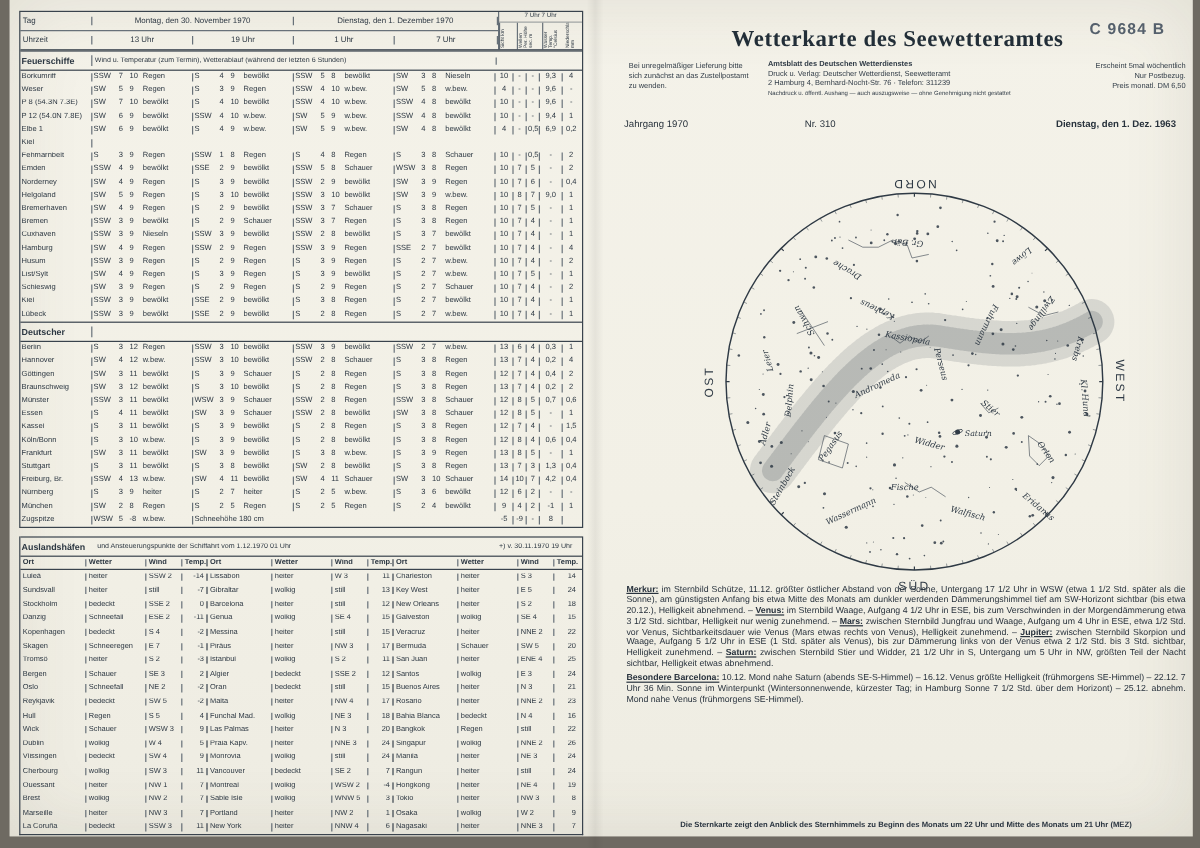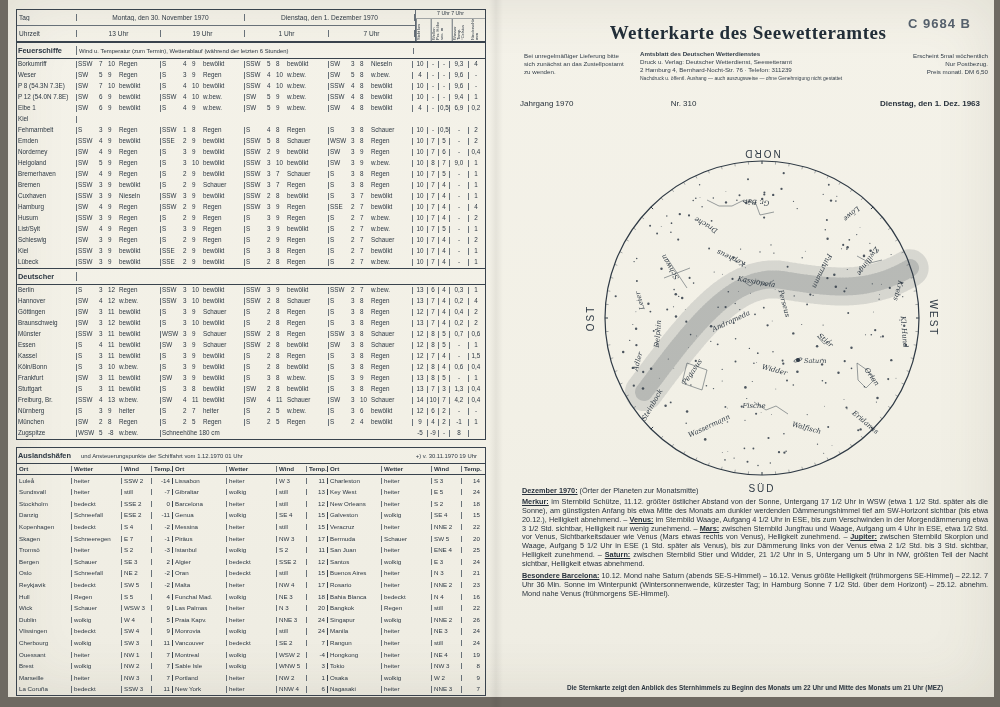--- a/index.html
+++ b/index.html
@@ -1558,21 +1558,20 @@
         <circle cx="36" cy="42" r="2.1" fill="#2f3a45"></circle>
         <ellipse cx="36" cy="42" rx="4.4" ry="1.4" fill="none" stroke="#2f3a45" stroke-width="0.6" transform="rotate(-20 36 42)"></ellipse>
         <text x="42" y="45" font-size="6.5" fill="#2f3a45" class="sky-label">Saturn</text>
         <text transform="translate(0,-168) rotate(180)" font-size="10" fill="#2f3a45" text-anchor="middle" letter-spacing="2">NORD</text>
         <text transform="translate(0,174) rotate(0)" font-size="10" fill="#2f3a45" text-anchor="middle" letter-spacing="2">SÜD</text>
         <text transform="translate(-168,0) rotate(-90)" font-size="10" fill="#2f3a45" text-anchor="middle" letter-spacing="2">OST</text>
         <text transform="translate(168,0) rotate(90)" font-size="10" fill="#2f3a45" text-anchor="middle" letter-spacing="2">WEST</text>
       </svg></div>
 
   <div id="star-text">
-      <div class="intro"><span class="u">Dezember 1970:</span><span> (Örter der Planeten zur Monatsmitte)</span></div>
       <div><span class="u">Merkur:</span><span> im Sternbild Schütze, 11.12. größter östlicher Abstand von der Sonne, Untergang 17 1/2 Uhr in WSW (etwa 1 1/2 Std. später als die Sonne), am günstigsten Anfang bis etwa Mitte des Monats am dunkler werdenden Dämmerungshimmel tief am SW-Horizont sichtbar (bis etwa 20.12.), Helligkeit abnehmend. – </span><span class="u">Venus:</span><span> im Sternbild Waage, Aufgang 4 1/2 Uhr in ESE, bis zum Verschwinden in der Morgendämmerung etwa 3 1/2 Std. sichtbar, Helligkeit nur wenig zunehmend. – </span><span class="u">Mars:</span><span> zwischen Sternbild Jungfrau und Waage, Aufgang um 4 Uhr in ESE, etwa 1/2 Std. vor Venus, Sichtbarkeitsdauer wie Venus (Mars etwas rechts von Venus), Helligkeit zunehmend. – </span><span class="u">Jupiter:</span><span> zwischen Sternbild Skorpion und Waage, Aufgang 5 1/2 Uhr in ESE (1 Std. später als Venus), bis zur Dämmerung links von der Venus etwa 2 1/2 Std. bis 3 Std. sichtbar, Helligkeit zunehmend. – </span><span class="u">Saturn:</span><span> zwischen Sternbild Stier und Widder, 21 1/2 Uhr in S, Untergang um 5 Uhr in NW, größten Teil der Nacht sichtbar, Helligkeit etwas abnehmend. </span></div>
       <div style="margin-top: 3px;"><span class="u">Besondere Barcelona:</span><span> 10.12. Mond nahe Saturn (abends SE-S-Himmel) – 16.12. Venus größte Helligkeit (frühmorgens SE-Himmel) – 22.12. 7 Uhr 36 Min. Sonne im Winterpunkt (Wintersonnenwende, kürzester Tag; in Hamburg Sonne 7 1/2 Std. über dem Horizont) – 25.12. abnehm. Mond nahe Venus (frühmorgens SE-Himmel).</span></div>
     </div>
 
   <div class="footnote">Die Sternkarte zeigt den Anblick des Sternhimmels zu Beginn des Monats um 22 Uhr und Mitte des Monats um 21 Uhr (MEZ)</div>
 
 </div>
 <div class="gutter"></div>
 
 </body></html>

